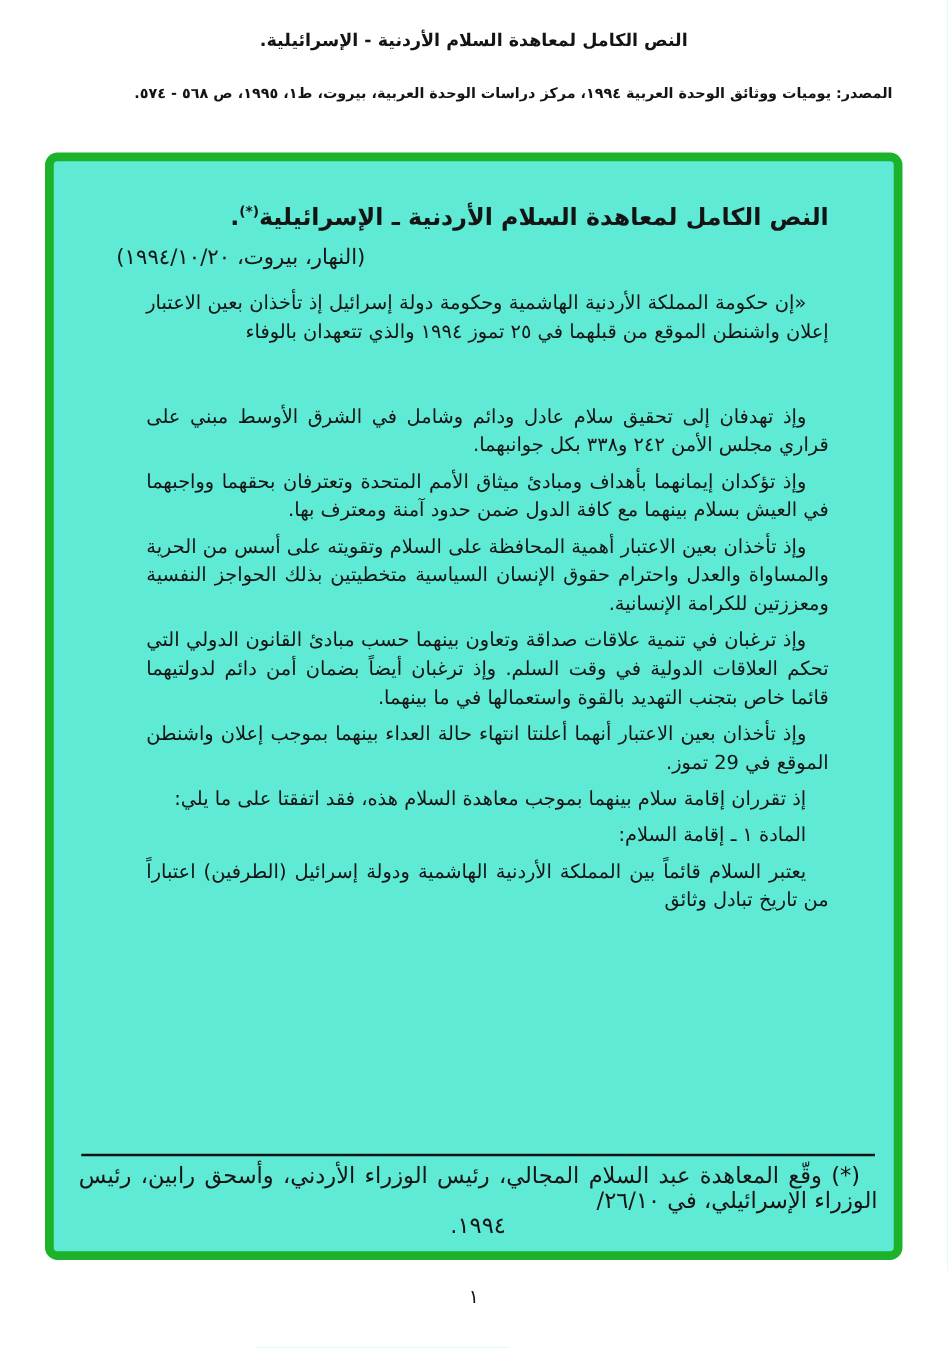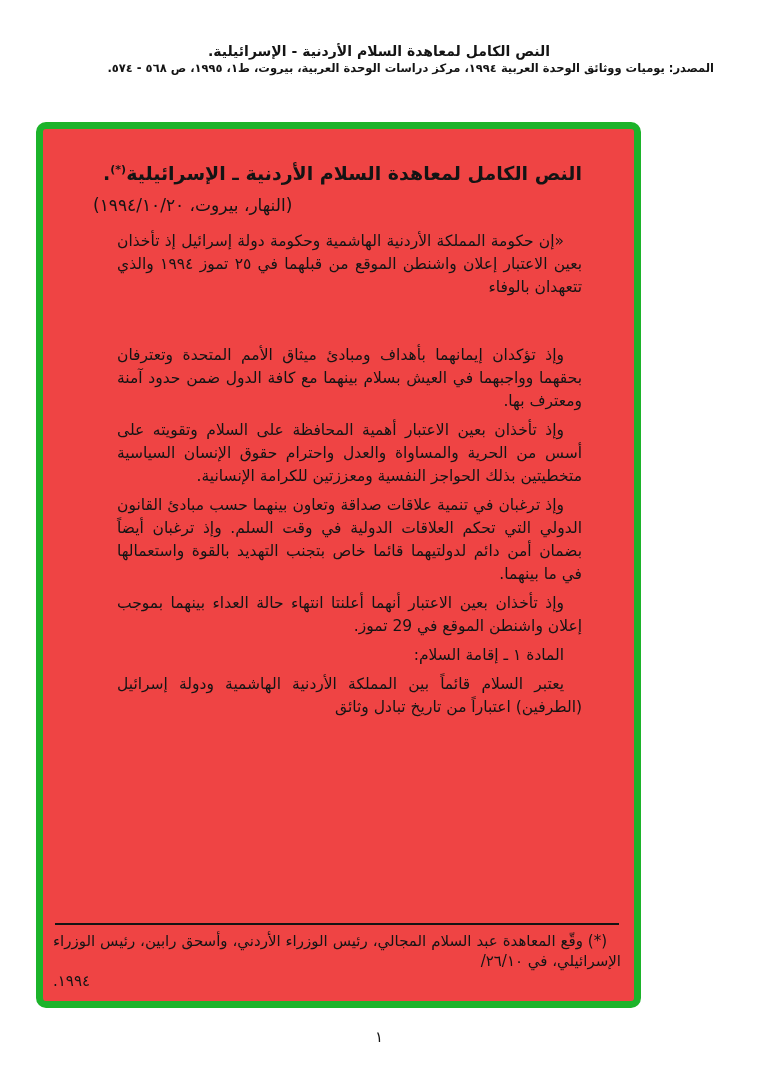--- a/index.html
+++ b/index.html
@@ -11,46 +11,46 @@
   }
   .page {
     position: relative;
     width: 758px;
     height: 1078px;
     background: #ffffff;
     overflow: hidden;
     direction: rtl;
   }
   
-  .top-header { padding-top: 42px; }
+  .top-header { padding-top: 24px; }
   .top-title {
     text-align: center;
     font-weight: bold;
     font-size: 14px;
     line-height: 18px;
   }
   .top-source {
-    margin-top: 1px;
+    margin-top: 25px;
     padding: 0 44px 0 40px;
     font-weight: bold;
     font-size: 11.5px;
     line-height: 15px;
     text-align: right;
   }
   
   .frame {
     position: absolute;
     left: 36px;
     top: 122px;
-    width: 605px;
+    width: 686px;
     height: 886px;
     box-sizing: border-box;
     border: 7px solid #1cb32a;
     border-radius: 10px;
-    background: #ef4444;
+    background: #5eead4;
   }
   .doc-title {
     margin: 28px 52px 0 40px;
     text-align: right;
     font-size: 19px;
     font-weight: bold;
     line-height: 26px;
   }
   .doc-title sup { font-size: 11px; font-weight: bold; }
   .doc-subtitle {
@@ -73,36 +73,36 @@
   .doc-body p.big-gap { margin-bottom: 45px; }
   .article-heading {
     text-align: right;
     font-size: 15.5px;
     margin: 3px 0 5px 0;
   }
   .article-text { margin-bottom: 0; }
   
   .footnote {
     position: absolute;
-    left: 10px;
+    left: 20px;
     right: 13px;
     bottom: 10px;
-    font-size: 15px;
+    font-size: 18px;
     line-height: 20px;
   }
   .footnote-rule {
     border: 0;
     border-top: 2px solid #141414;
     margin: 0 2px 6px 2px;
   }
   .footnote-line1 {
     text-align: justify;
     text-indent: 14px;
   }
-  .footnote-line2 { text-align: left; }
+  .footnote-line2 { text-align: center; }
   
   .page-number {
     position: absolute;
     left: 0;
     right: 0;
     top: 1028px;
     text-align: center;
     font-size: 15px;
   }
 </style>
@@ -117,24 +117,26 @@
   </div>
 
   <div class="frame">
 
     <h1 class="doc-title"><span>النص الكامل لمعاهدة السلام الأردنية ـ الإسرائيلية</span><sup>(*)</sup><span>.</span></h1>
 
     <div class="doc-subtitle">(النهار، بيروت، ١٩٩٤/١٠/٢٠)</div>
 
     <div class="doc-body">
       <p class="big-gap">«إن حكومة المملكة الأردنية الهاشمية وحكومة دولة إسرائيل إذ تأخذان بعين الاعتبار إعلان واشنطن الموقع من قبلهما في ٢٥ تموز ١٩٩٤ والذي تتعهدان بالوفاء</p>
+      <p>وإذ تهدفان إلى تحقيق سلام عادل ودائم وشامل في الشرق الأوسط مبني على قراري مجلس الأمن ٢٤٢ و٣٣٨ بكل جوانبهما.</p>
       <p>وإذ تؤكدان إيمانهما بأهداف ومبادئ ميثاق الأمم المتحدة وتعترفان بحقهما وواجبهما في العيش بسلام بينهما مع كافة الدول ضمن حدود آمنة ومعترف بها.</p>
       <p>وإذ تأخذان بعين الاعتبار أهمية المحافظة على السلام وتقويته على أسس من الحرية والمساواة والعدل واحترام حقوق الإنسان السياسية متخطيتين بذلك الحواجز النفسية ومعززتين للكرامة الإنسانية.</p>
       <p>وإذ ترغبان في تنمية علاقات صداقة وتعاون بينهما حسب مبادئ القانون الدولي التي تحكم العلاقات الدولية في وقت السلم. وإذ ترغبان أيضاً بضمان أمن دائم لدولتيهما قائما خاص بتجنب التهديد بالقوة واستعمالها في ما بينهما.</p>
       <p>وإذ تأخذان بعين الاعتبار أنهما أعلنتا انتهاء حالة العداء بينهما بموجب إعلان واشنطن الموقع في 29 تموز.</p>
+      <p>إذ تقرران إقامة سلام بينهما بموجب معاهدة السلام هذه، فقد اتفقتا على ما يلي:</p>
       <p class="article-heading">المادة ١ ـ إقامة السلام:</p>
       <p class="article-text">يعتبر السلام قائماً بين المملكة الأردنية الهاشمية ودولة إسرائيل (الطرفين) اعتباراً من تاريخ تبادل وثائق</p>
     </div>
 
     <div class="footnote">
       <hr class="footnote-rule">
       <div class="footnote-line1">(*) وقّع المعاهدة عبد السلام المجالي، رئيس الوزراء الأردني، وأسحق رابين، رئيس الوزراء الإسرائيلي، في ٢٦/١٠/</div>
       <div class="footnote-line2">١٩٩٤.</div>
     </div>
 

